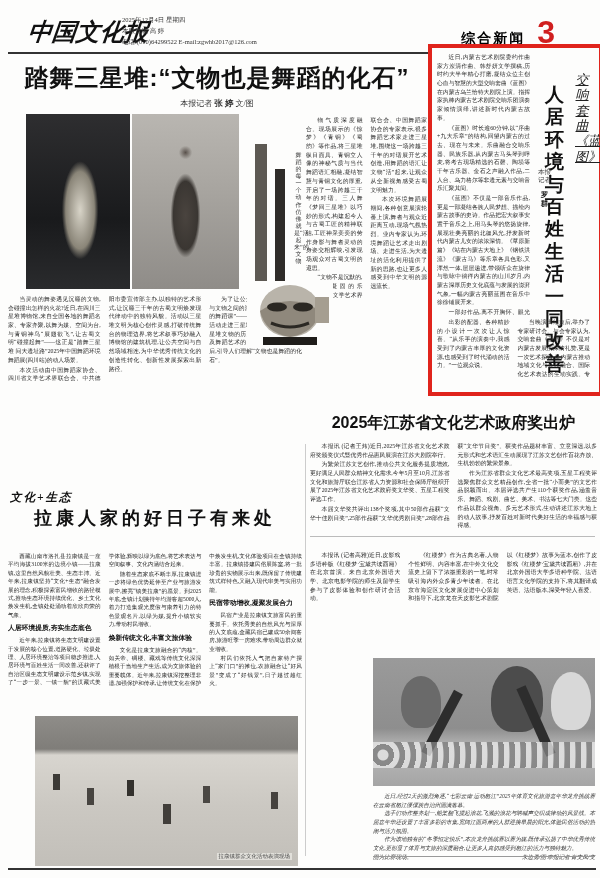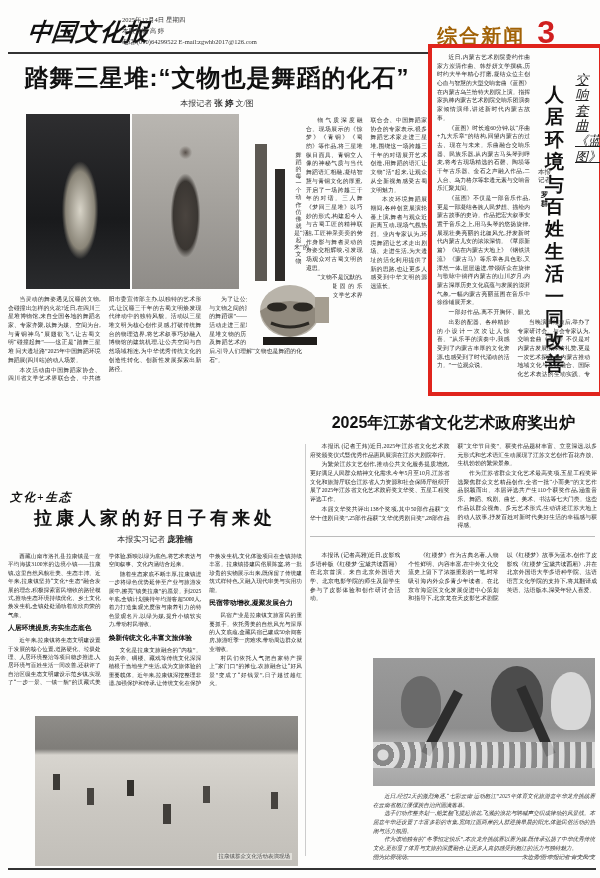--- a/index.html
+++ b/index.html
@@ -3,21 +3,21 @@
 <meta charset="utf-8">
 <style>
   html,body{margin:0;padding:0;background:#ffffff;}
   #page{position:relative;width:600px;height:878px;background:#fdfdfc;overflow:hidden;
         font-family:"Liberation Serif","DejaVu Serif",serif;color:#222;}
   .abs{position:absolute;}
   .hairline{background:#333;}
   
   .logo{font-family:"DejaVu Serif",serif;font-weight:bold;font-style:italic;font-size:24px;color:#111;transform:skewX(-6deg);}
   .masthead-meta{font-size:6.5px;line-height:1.7;color:#333;}
-  .section-label{font-family:"Liberation Sans","DejaVu Sans",sans-serif;font-weight:bold;color:#a16207;font-size:20px;letter-spacing:2px;}
+  .section-label{font-family:"Liberation Sans","DejaVu Sans",sans-serif;font-weight:bold;color:#000000;font-size:14px;letter-spacing:2px;}
   .page-num{font-family:"Liberation Sans","DejaVu Sans",sans-serif;font-weight:bold;color:#d01f1f;font-size:32px;}
   
   .headline{font-family:"Liberation Sans","DejaVu Sans",sans-serif;font-weight:bold;color:#111;text-align:center;}
   .byline{font-size:8px;color:#333;text-align:center;}
   .byline b{font-size:8.5px;}
   
   .bodytext{font-size:5.8px;line-height:1.5;text-align:justify;color:#262626;}
   .bodytext p{margin:0 0 1px 0;text-indent:2em;}
   .bodytext p.subhead{font-family:"Liberation Sans","DejaVu Sans",sans-serif;font-weight:bold;text-indent:0;
         font-size:6.8px;margin:4px 0 3px 0;color:#111;}
@@ -149,24 +149,20 @@
     <p>作为该地独有的“冬季恒定快乐”,本次龙舟挑战赛以赛为媒,既传承弘扬了中华优秀传统文化,更彰显了体育与文旅的深度融合,让更多人真切感受到怒江的活力与独特魅力。</p>
     <div class="credit">
       <span>图为比赛现场。</span>
       <span>朱边勇/图  本报记者 肖文凤/文</span>
     </div>
   </div>
   <div class="abs" style="left:373px;top:856px;width:222px;height:1px;background:#999;"></div>
 
   <div class="abs" style="left:10px;top:490px;font-size:11.5px;font-weight:bold;font-style:italic;color:#111;letter-spacing:2px;">文化+生态</div>
   <div class="abs headline" style="left:8px;top:506px;width:294px;font-size:18px;letter-spacing:4px;">拉康人家的好日子有来处</div>
-  <div class="abs byline" style="left:8px;top:534px;width:294px;">
-    <span>本报实习记者</span>
-    <b>庞雅楠</b>
-  </div>
   <div class="abs bodytext cols3" style="left:8px;top:552px;width:294px;height:160px;overflow:hidden;font-size:5.6px;">
     <p>西藏山南市洛扎县拉康镇是一座平均海拔3100米的边境小镇——拉康镇,这里自然风貌壮美、生态丰沛。近年来,拉康镇坚持“文化+生态”融合发展的理念,积极探索富民增收的路径模式,推动生态环境持续优化、乡土文化焕发生机,全镇处处涌动着欣欣向荣的气象。</p>
     <p class="subhead">人居环境提质,夯实生态底色</p>
     <p>近年来,拉康镇将生态文明建设置于发展的核心位置,道路硬化、垃圾处理、人居环境整治等项目稳步推进,人居环境与百姓生活一同改善,还获评了自治区级生态文明建设示范乡镇,实现了“一步一景、一镇一貌”的汉藏式美学体验,辉映以绿为底色,将艺术表达与空间叙事、文化内涵结合起来。</p>
     <p>随着生态家底不断丰厚,拉康镇进一步将绿色优势延伸至产业与旅游发展中,擦亮“镇美拉康”的愿景。到2025年底,全镇计划接待年均游客超5000人,着力打造集观光度假与康养引力的特色景观名片,以绿为媒,提升小镇软实力,带动村民增收。</p>
     <p class="subhead">焕新传统文化,丰富文旅体验</p>
     <p>文化是拉康文旅融合的“内核”。如关帝、碉楼、藏戏等传统文化深深植根于当地生产生活,成为文旅体验的重要载体。近年来,拉康镇深挖整理非遗,加强保护和传承,让传统文化在保护中焕发生机,文化体验项目在全镇持续丰富。拉康镇搭建民俗展陈室,将一批珍贵的实物展示出来,既保留了传统建筑式样特色,又融入现代审美与实用功能。</p>
     <p class="subhead">民宿带动增收,凝聚发展合力</p>
     <p>民宿产业是拉康镇文旅富民的重要抓手。依托秀美的自然风光与深厚的人文底蕴,金藏民宿已建成50余间客房,旅游旺季一房难求,带动周边群众就业增收。</p>
     <p>村民们依托人气把自家特产摆上“家门口”的摊位,农旅融合让“好风景”变成了“好钱景”,日子越过越红火。</p>

